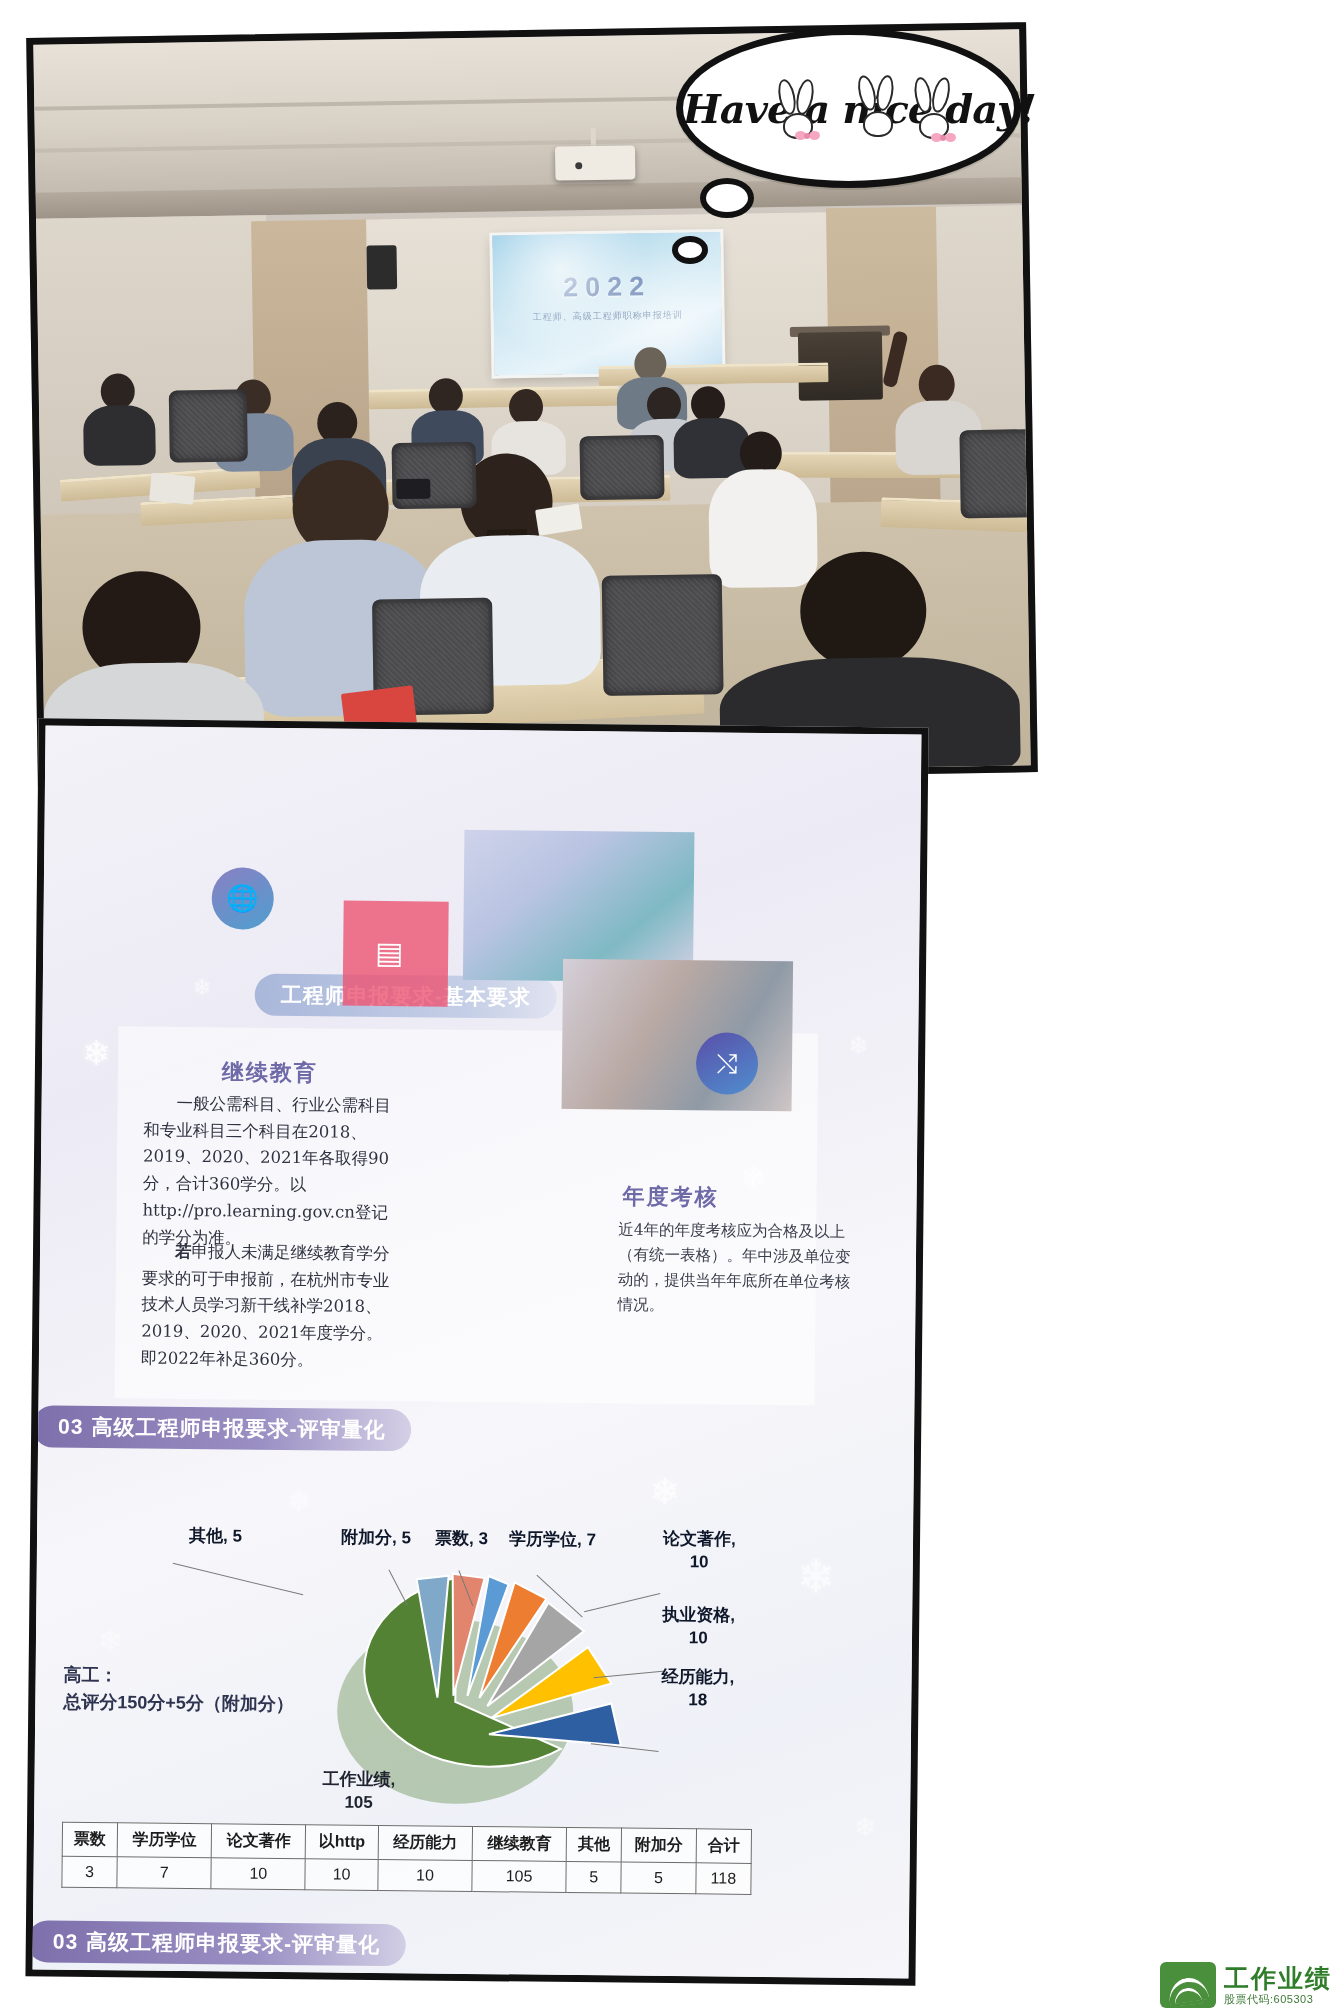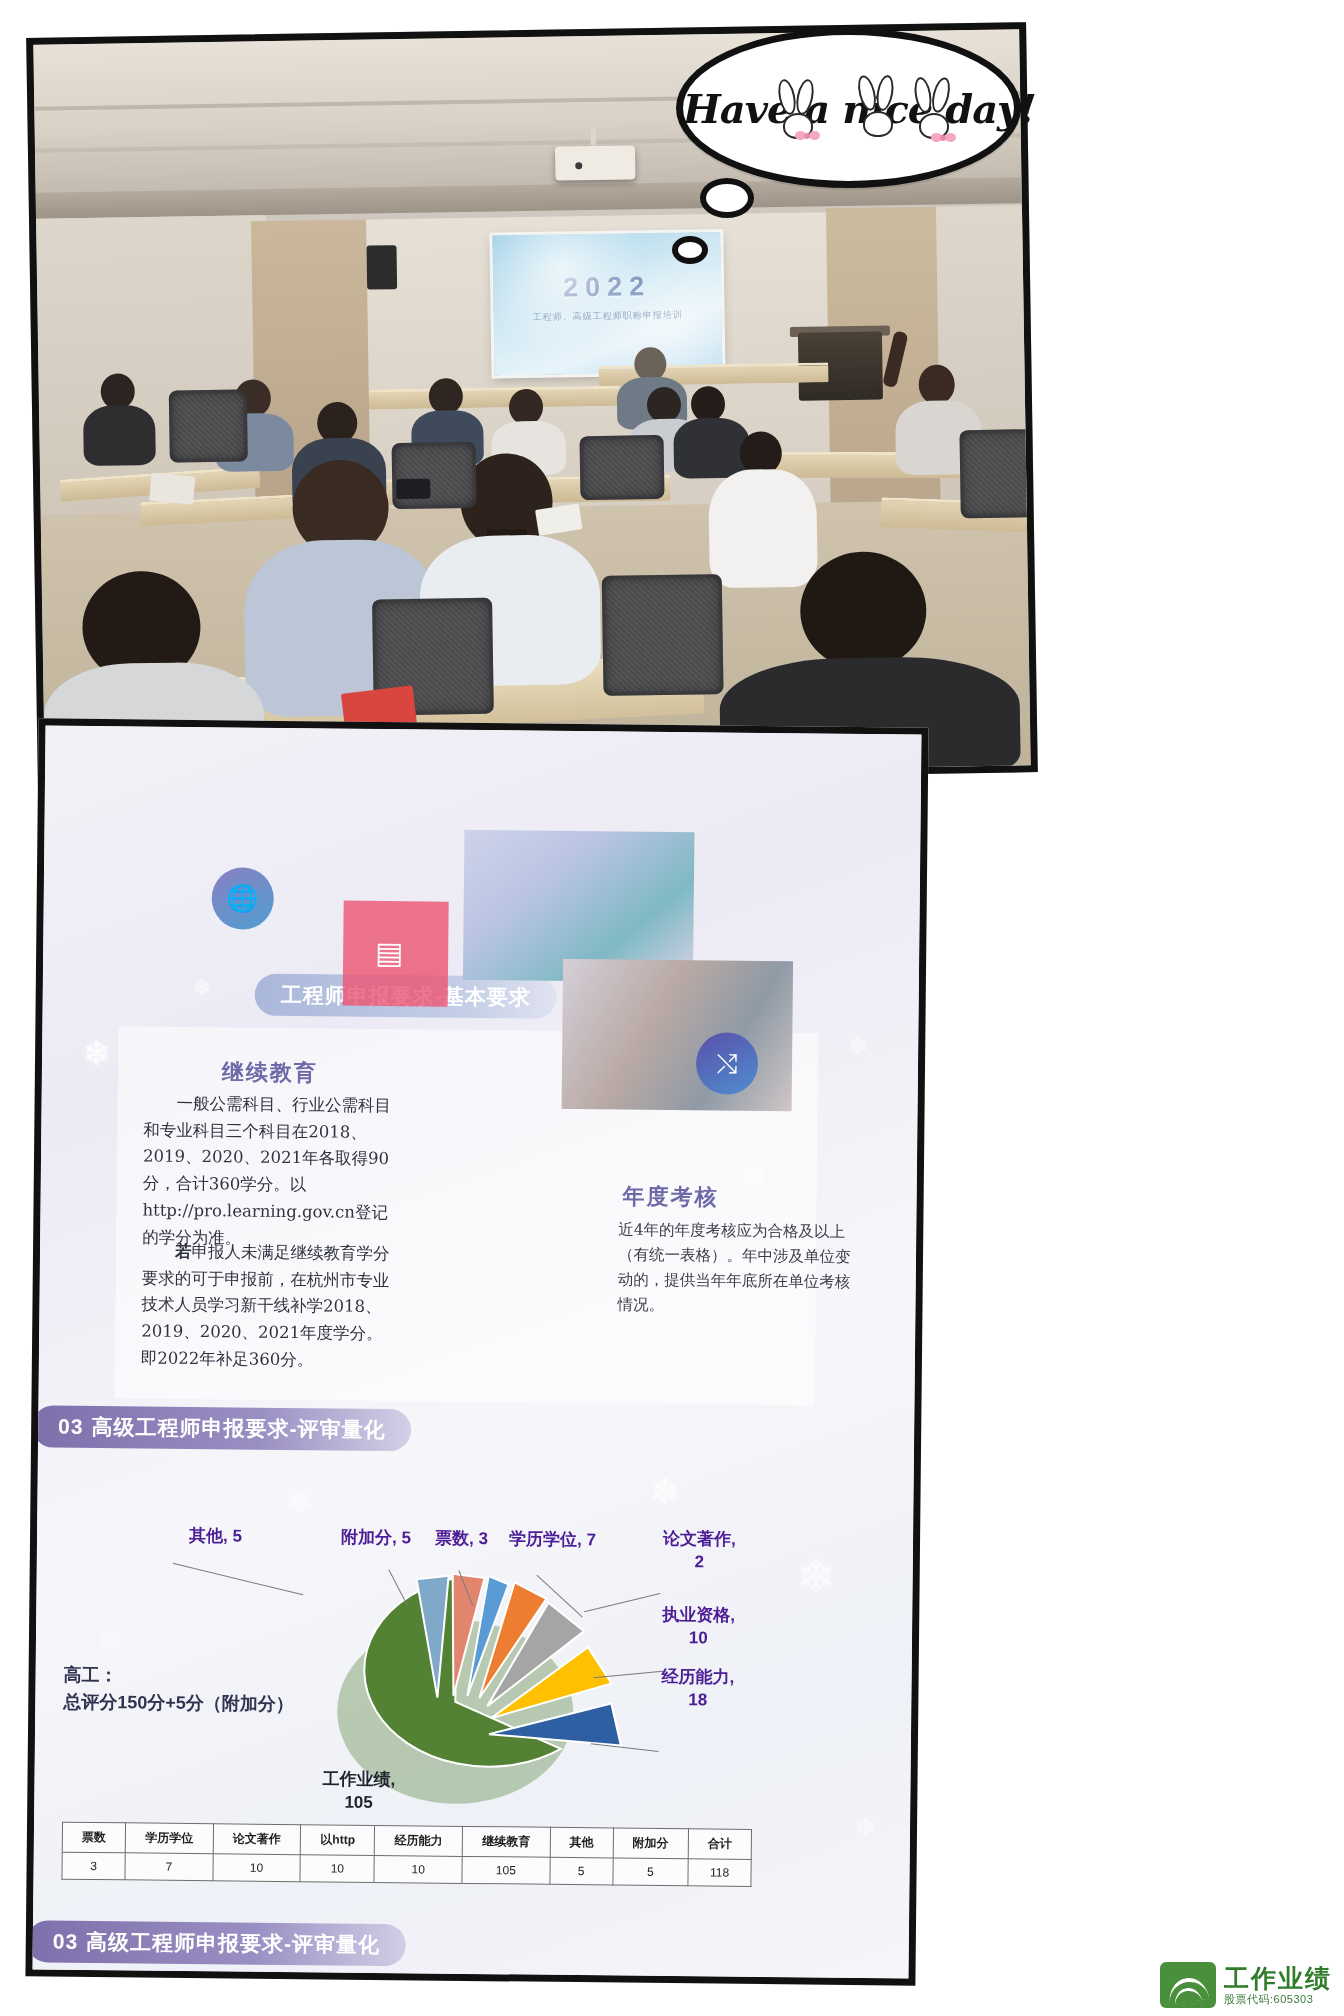--- a/index.html
+++ b/index.html
@@ -146,30 +146,30 @@
   .pinkblock{position:absolute;left:300px;top:172px;width:105px;height:105px;
     background:rgba(236,84,114,.80);}
   .badge{position:absolute;border-radius:50%;display:flex;align-items:center;justify-content:center;
     color:#fff;font-size:26px;}
   .b1{left:168px;top:140px;width:62px;height:62px;background:linear-gradient(150deg,#8b7fc2,#4e9fd0);}
   .b2{left:654px;top:300px;width:62px;height:62px;background:linear-gradient(150deg,#5a4fa8,#4f8fd0);}
 
   
   .chart-area{position:absolute;left:0;top:740px;width:100%;height:430px;}
   .pie-wrap{position:absolute;left:268px;top:46px;width:340px;height:330px;}
-  .lbl{position:absolute;font-size:17px;font-weight:700;color:#4c1d95;white-space:nowrap;line-height:1.35;}
+  .lbl{position:absolute;font-size:17px;font-weight:700;color:#0f172a;white-space:nowrap;line-height:1.35;}
   .lbl.c{text-align:center;}
   .leader{position:absolute;background:#7a7a7a;height:1.4px;transform-origin:left center;}
   .note{position:absolute;left:28px;top:196px;font-size:18px;font-weight:700;color:#2e3350;line-height:1.5;}
 
   
   .tbl{position:absolute;left:28px;top:1096px;width:690px;border-collapse:collapse;
     background:rgba(255,255,255,.72);}
-  .tbl td{border:1.5px solid #6d6d6d;text-align:center;font-size:12px;color:#1d1d1d;
-    padding:6px 18px;font-weight:600;}
+  .tbl td{border:1.5px solid #6d6d6d;text-align:center;font-size:16px;color:#1d1d1d;
+    padding:6px 6px;font-weight:600;}
   .tbl tr.vals td{font-weight:500;}
 
   
   .logo{position:absolute;right:12px;bottom:8px;display:flex;align-items:center;gap:8px;
     background:rgba(255,255,255,.0);}
   .logo-mark{width:56px;height:46px;background:#4a8f3c;border-radius:6px;position:relative;overflow:hidden;}
   .logo-mark:before{content:"";position:absolute;left:8px;top:16px;width:40px;height:20px;
     border-top:4px solid #fff;border-radius:50%/100% 100% 0 0;transform:rotate(-8deg);}
   .logo-mark:after{content:"";position:absolute;left:14px;top:26px;width:28px;height:14px;
     border-top:3px solid #fff;border-radius:50%/100% 100% 0 0;transform:rotate(-6deg);}
@@ -382,21 +382,21 @@
     <div class="leader" style="left:500px;top:104px;width:62px;transform:rotate(42deg)"></div>
     <div class="leader" style="left:548px;top:140px;width:78px;transform:rotate(-14deg)"></div>
     <div class="leader" style="left:558px;top:206px;width:72px;transform:rotate(-6deg)"></div>
     <div class="leader" style="left:556px;top:272px;width:68px;transform:rotate(6deg)"></div>
 
     <div class="lbl" style="left:152px;top:58px">其他, 5</div>
     <div class="lbl" style="left:304px;top:58px">附加分, 5</div>
     <div class="lbl" style="left:398px;top:58px">票数, 3</div>
     <div class="lbl" style="left:472px;top:58px">学历学位, 7</div>
     <div class="lbl c" style="left:626px;top:56px;white-space:pre">论文著作,
-2</div>
+10</div>
     <div class="lbl c" style="left:626px;top:132px;white-space:pre">执业资格,
 10</div>
     <div class="lbl c" style="left:626px;top:194px;white-space:pre">经历能力,
 18</div>
     <div class="lbl c" style="left:288px;top:300px;white-space:pre;color:#1f2430">工作业绩,
 105</div>
   </div>
 
   <table class="tbl">
     <tbody>

